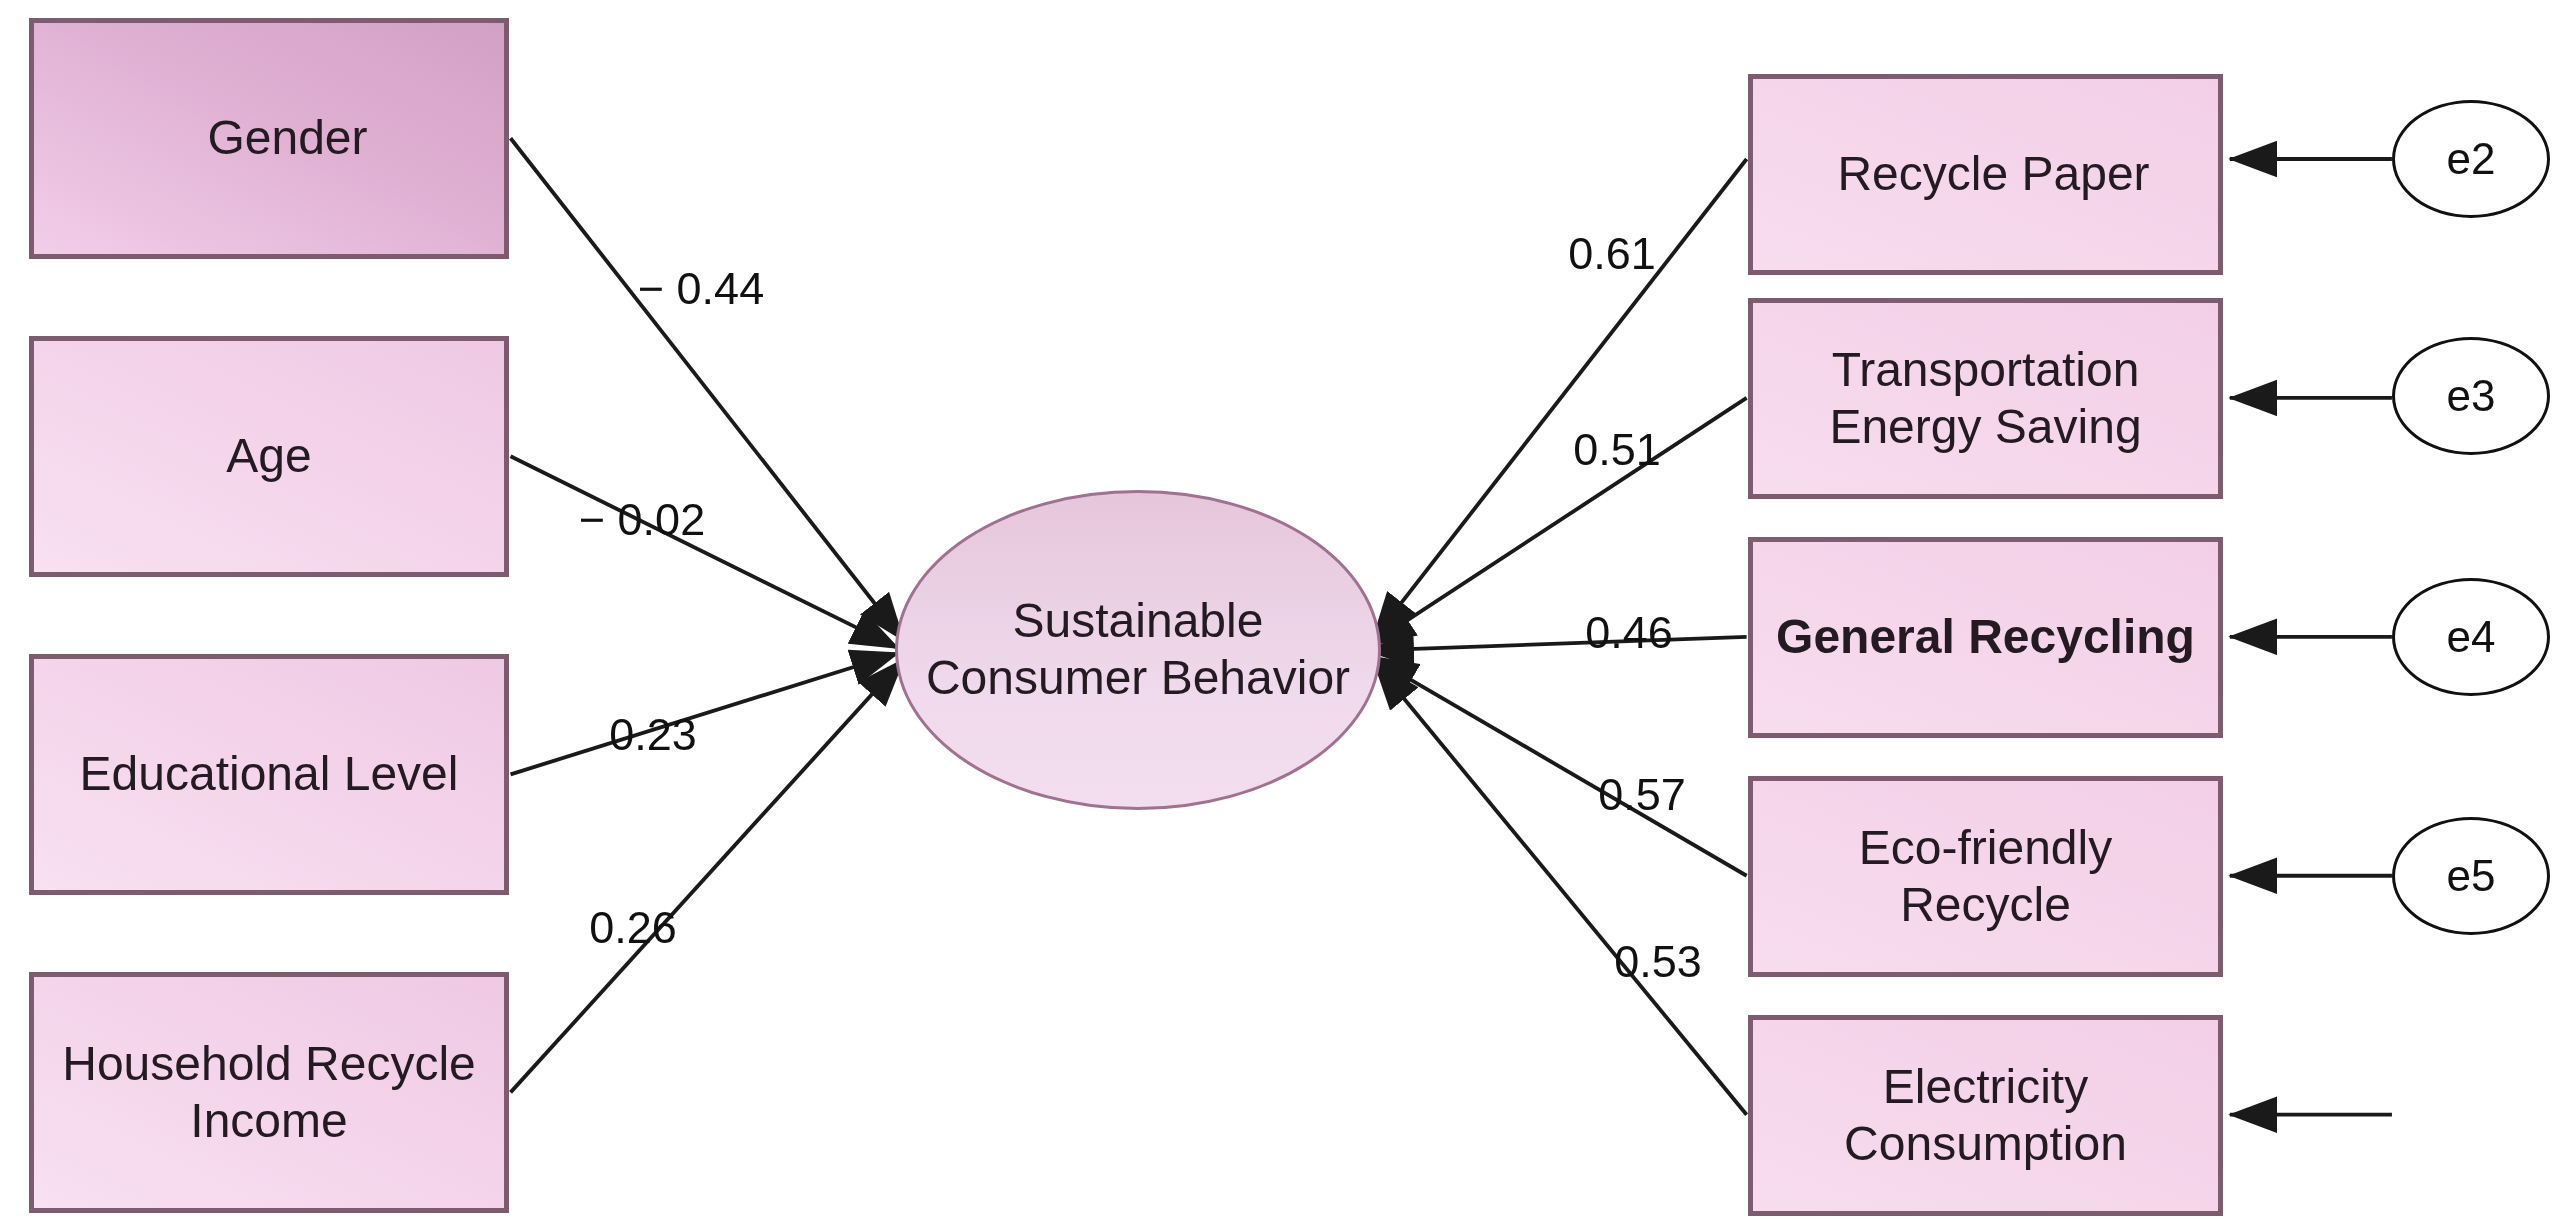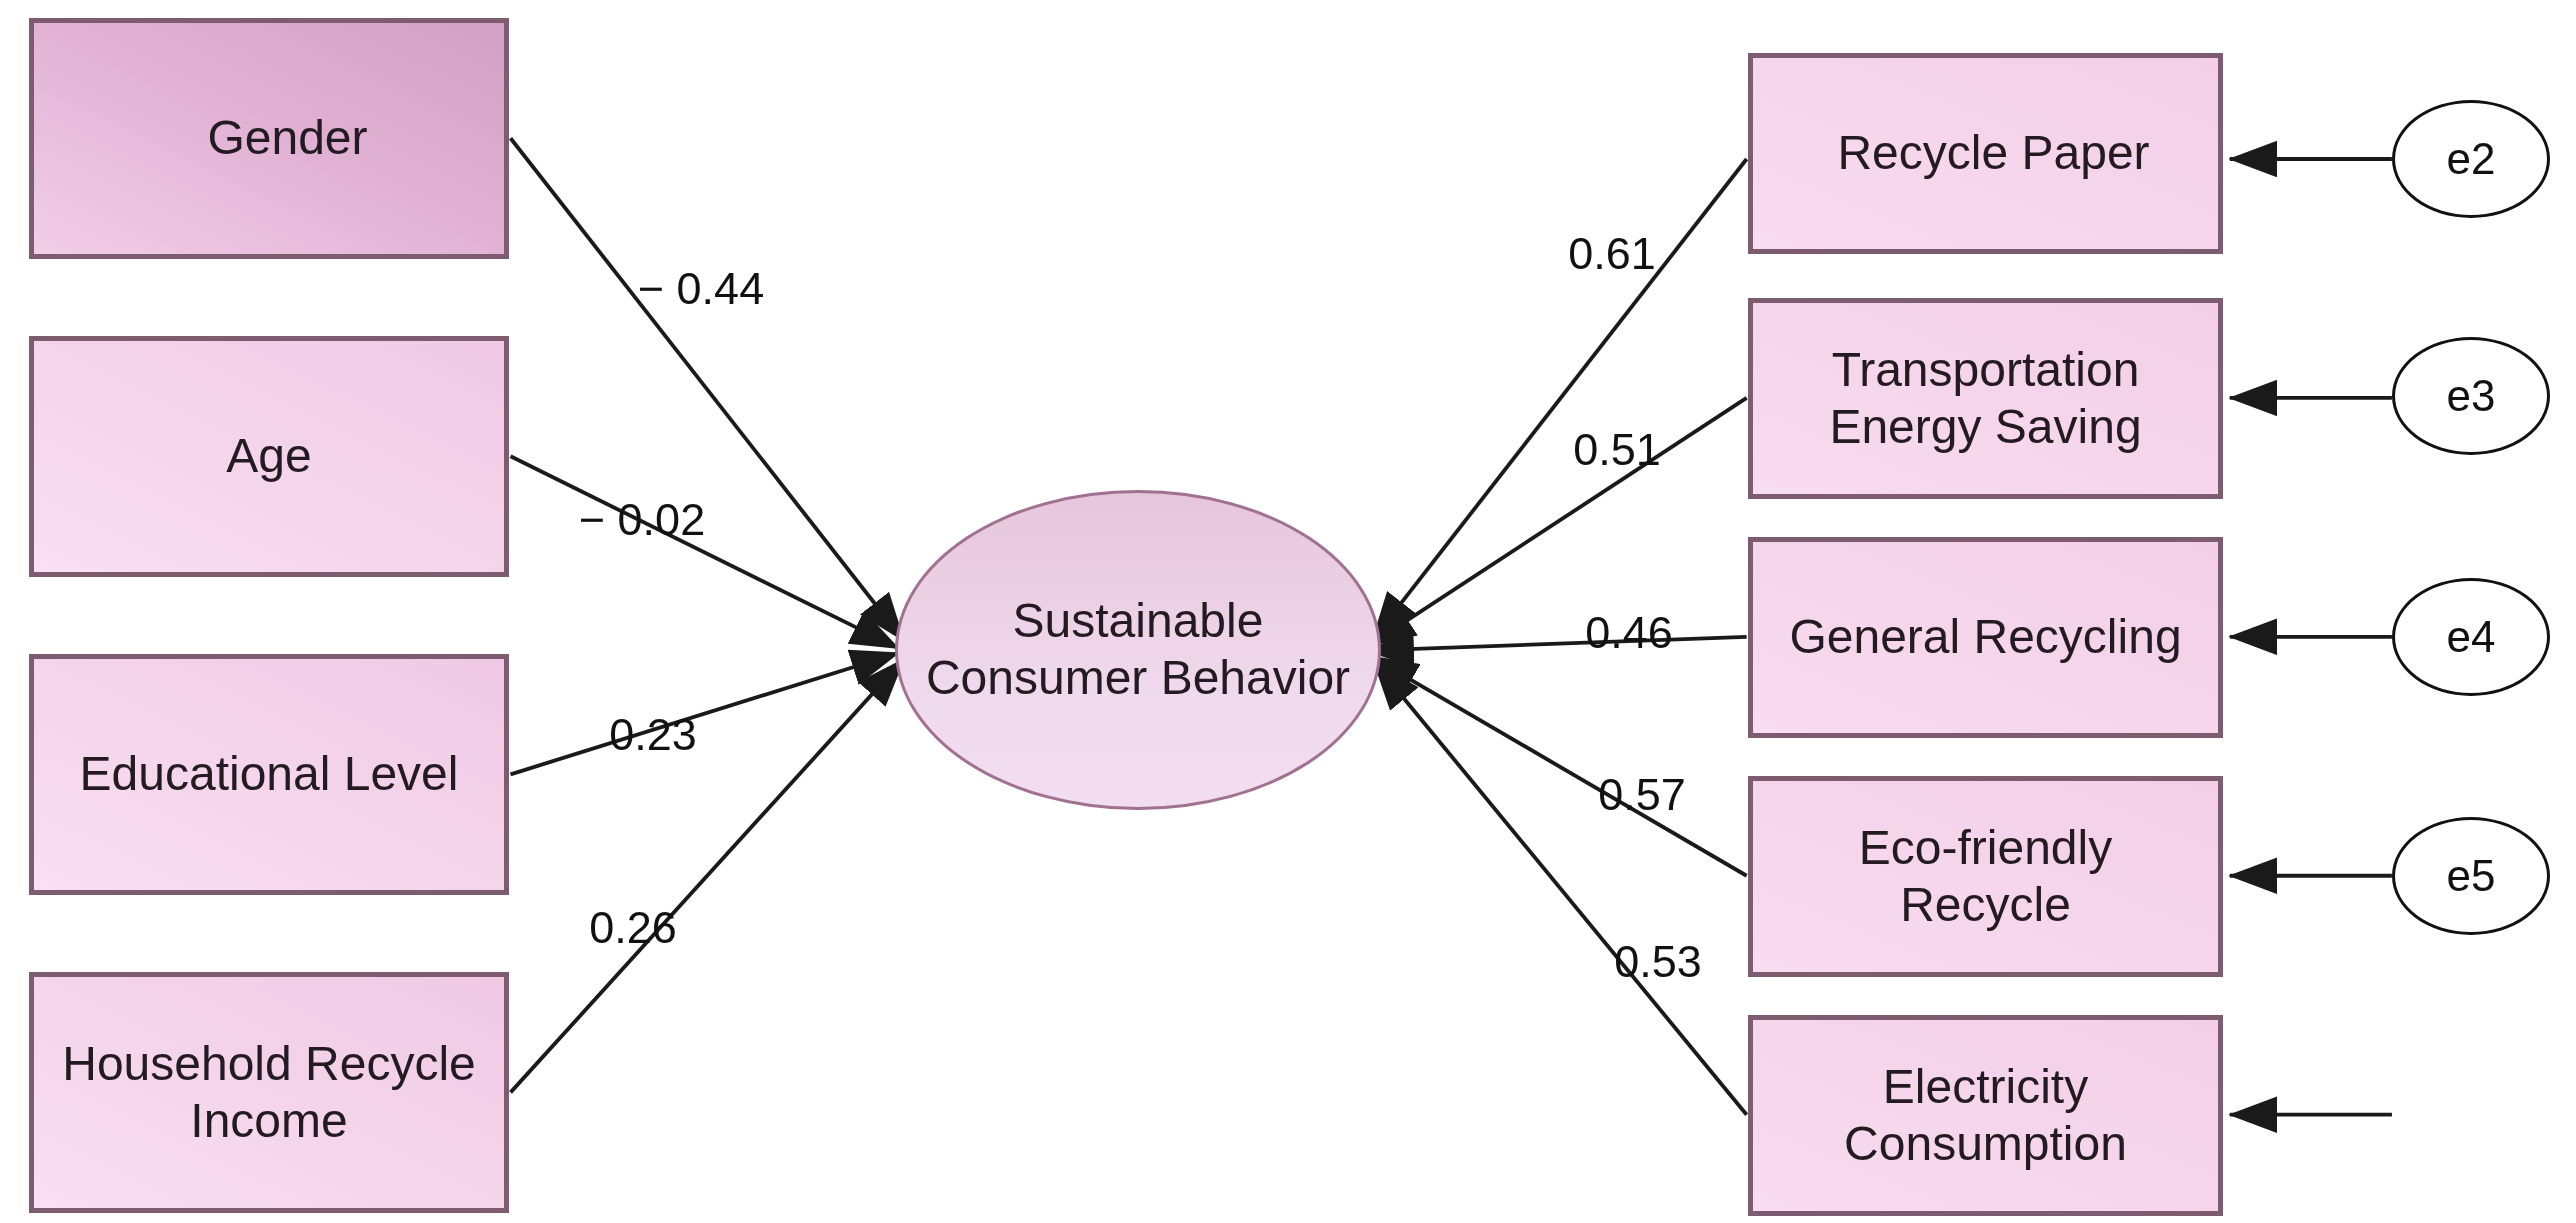--- a/index.html
+++ b/index.html
@@ -101,28 +101,28 @@
   <div class="node rect obs-left" style="top:972px;">
     <span class="lbl">Household Recycle
 Income</span>
   </div>
 
   <div class="node latent">
     <span class="lbl">Sustainable
 Consumer Behavior</span>
   </div>
 
-  <div class="node rect obs-right" style="top:53px;padding-left:16px;">
+  <div class="node rect obs-right" style="top:74px;padding-left:16px;">
     <span class="lbl">Recycle Paper</span>
   </div>
   <div class="node rect obs-right" style="top:298px;">
     <span class="lbl">Transportation
 Energy Saving</span>
   </div>
-  <div class="node rect obs-right" style="top:537px;">
+  <div class="node rect obs-right" style="top:537px;font-weight:bold;">
     <span class="lbl">General Recycling</span>
   </div>
   <div class="node rect obs-right" style="top:776px;">
     <span class="lbl">Eco-friendly
 Recycle</span>
   </div>
   <div class="node rect obs-right" style="top:1015px;">
     <span class="lbl">Electricity
 Consumption</span>
   </div>

